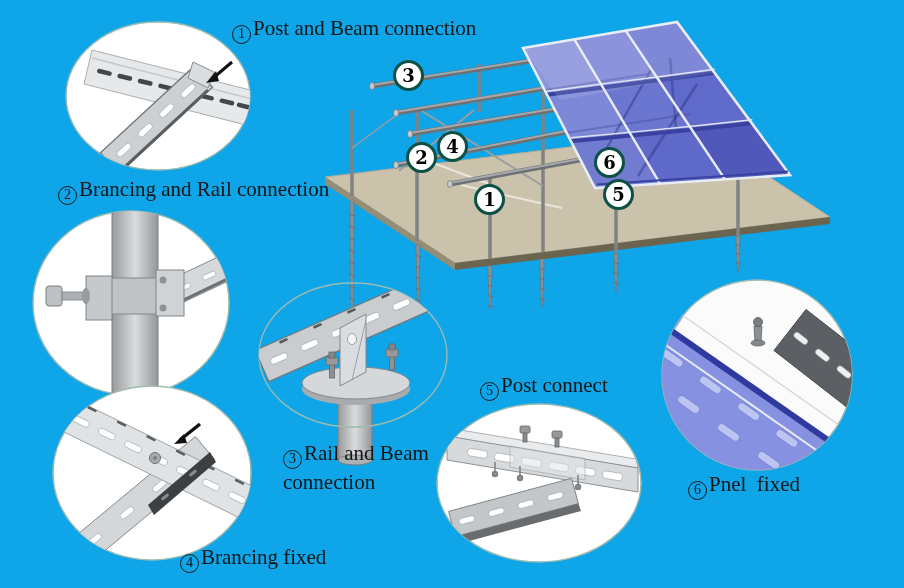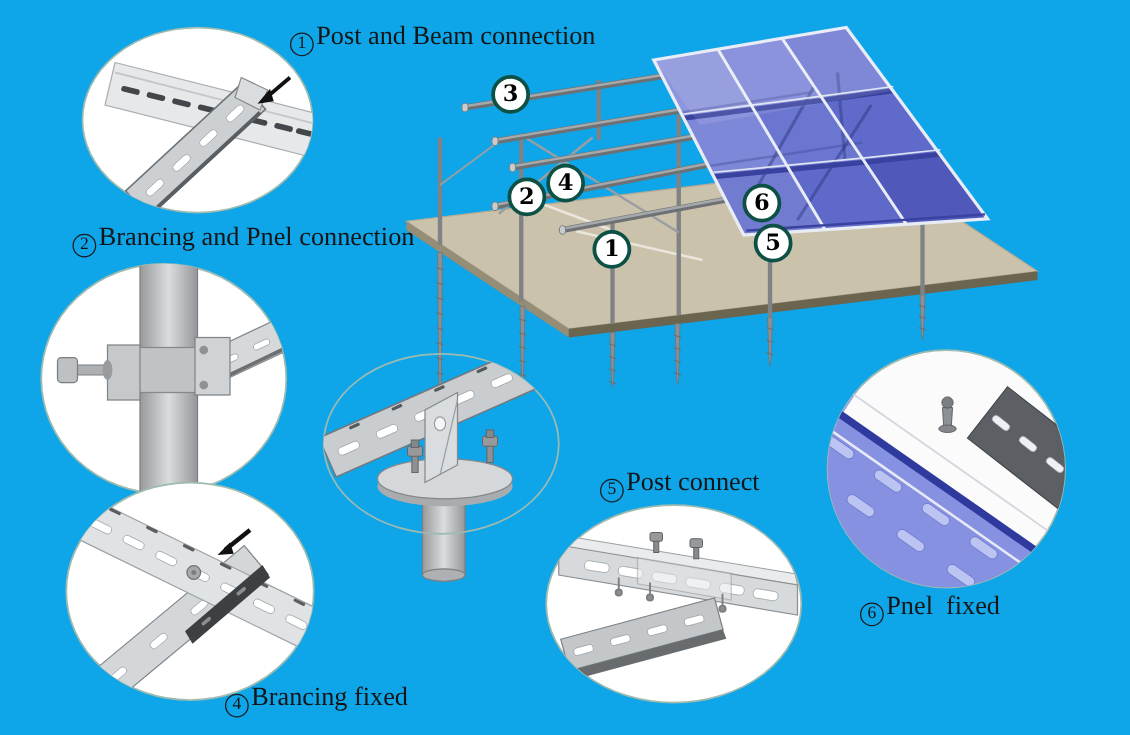--- a/index.html
+++ b/index.html
@@ -351,22 +351,23 @@
         <polygon points="754,326 762,326 761,342 755,342" fill="#8e9194" stroke="#606366" stroke-width="0.8"></polygon>
         <circle cx="758" cy="322" r="4.5" fill="#7b7e82" stroke="#5a5d60" stroke-width="0.8"></circle>
         <ellipse cx="758" cy="343" rx="7" ry="3" fill="#84878b" stroke="#606366" stroke-width="0.8"></ellipse>
       </g>
     </g>
   </g>
 </svg>
 
 <div class="callout" style="left:232px;top:15px;"><span class="cnum">1</span><span>Post and Beam connection</span></div>
 
-<div class="callout" style="left:58px;top:176px;"><span class="cnum">2</span><span>Brancing and Pnel connection</span></div>
-
+<div class="callout" style="left:58px;top:176px;"><span class="cnum">2</span><span>Brancing and Rail connection</span></div>
+
+<div class="callout" style="left:283px;top:440px;width:178px;line-height:27px;"><span class="cnum">3</span><span>Rail and Beam connection</span></div>
 
 <div class="callout" style="left:180px;top:544px;text-align:right;"><span class="cnum">4</span><span>Brancing fixed</span></div>
 
 <div class="callout" style="left:480px;top:372px;"><span class="cnum">5</span><span>Post connect</span></div>
 
 <div class="callout" style="left:688px;top:471px;"><span class="cnum">6</span><span>Pnel  fixed</span></div>
 
 <div class="marker" style="left:474px;top:184px;">1</div>
 <div class="marker" style="left:406px;top:142px;">2</div>
 <div class="marker" style="left:393px;top:60px;">3</div>

